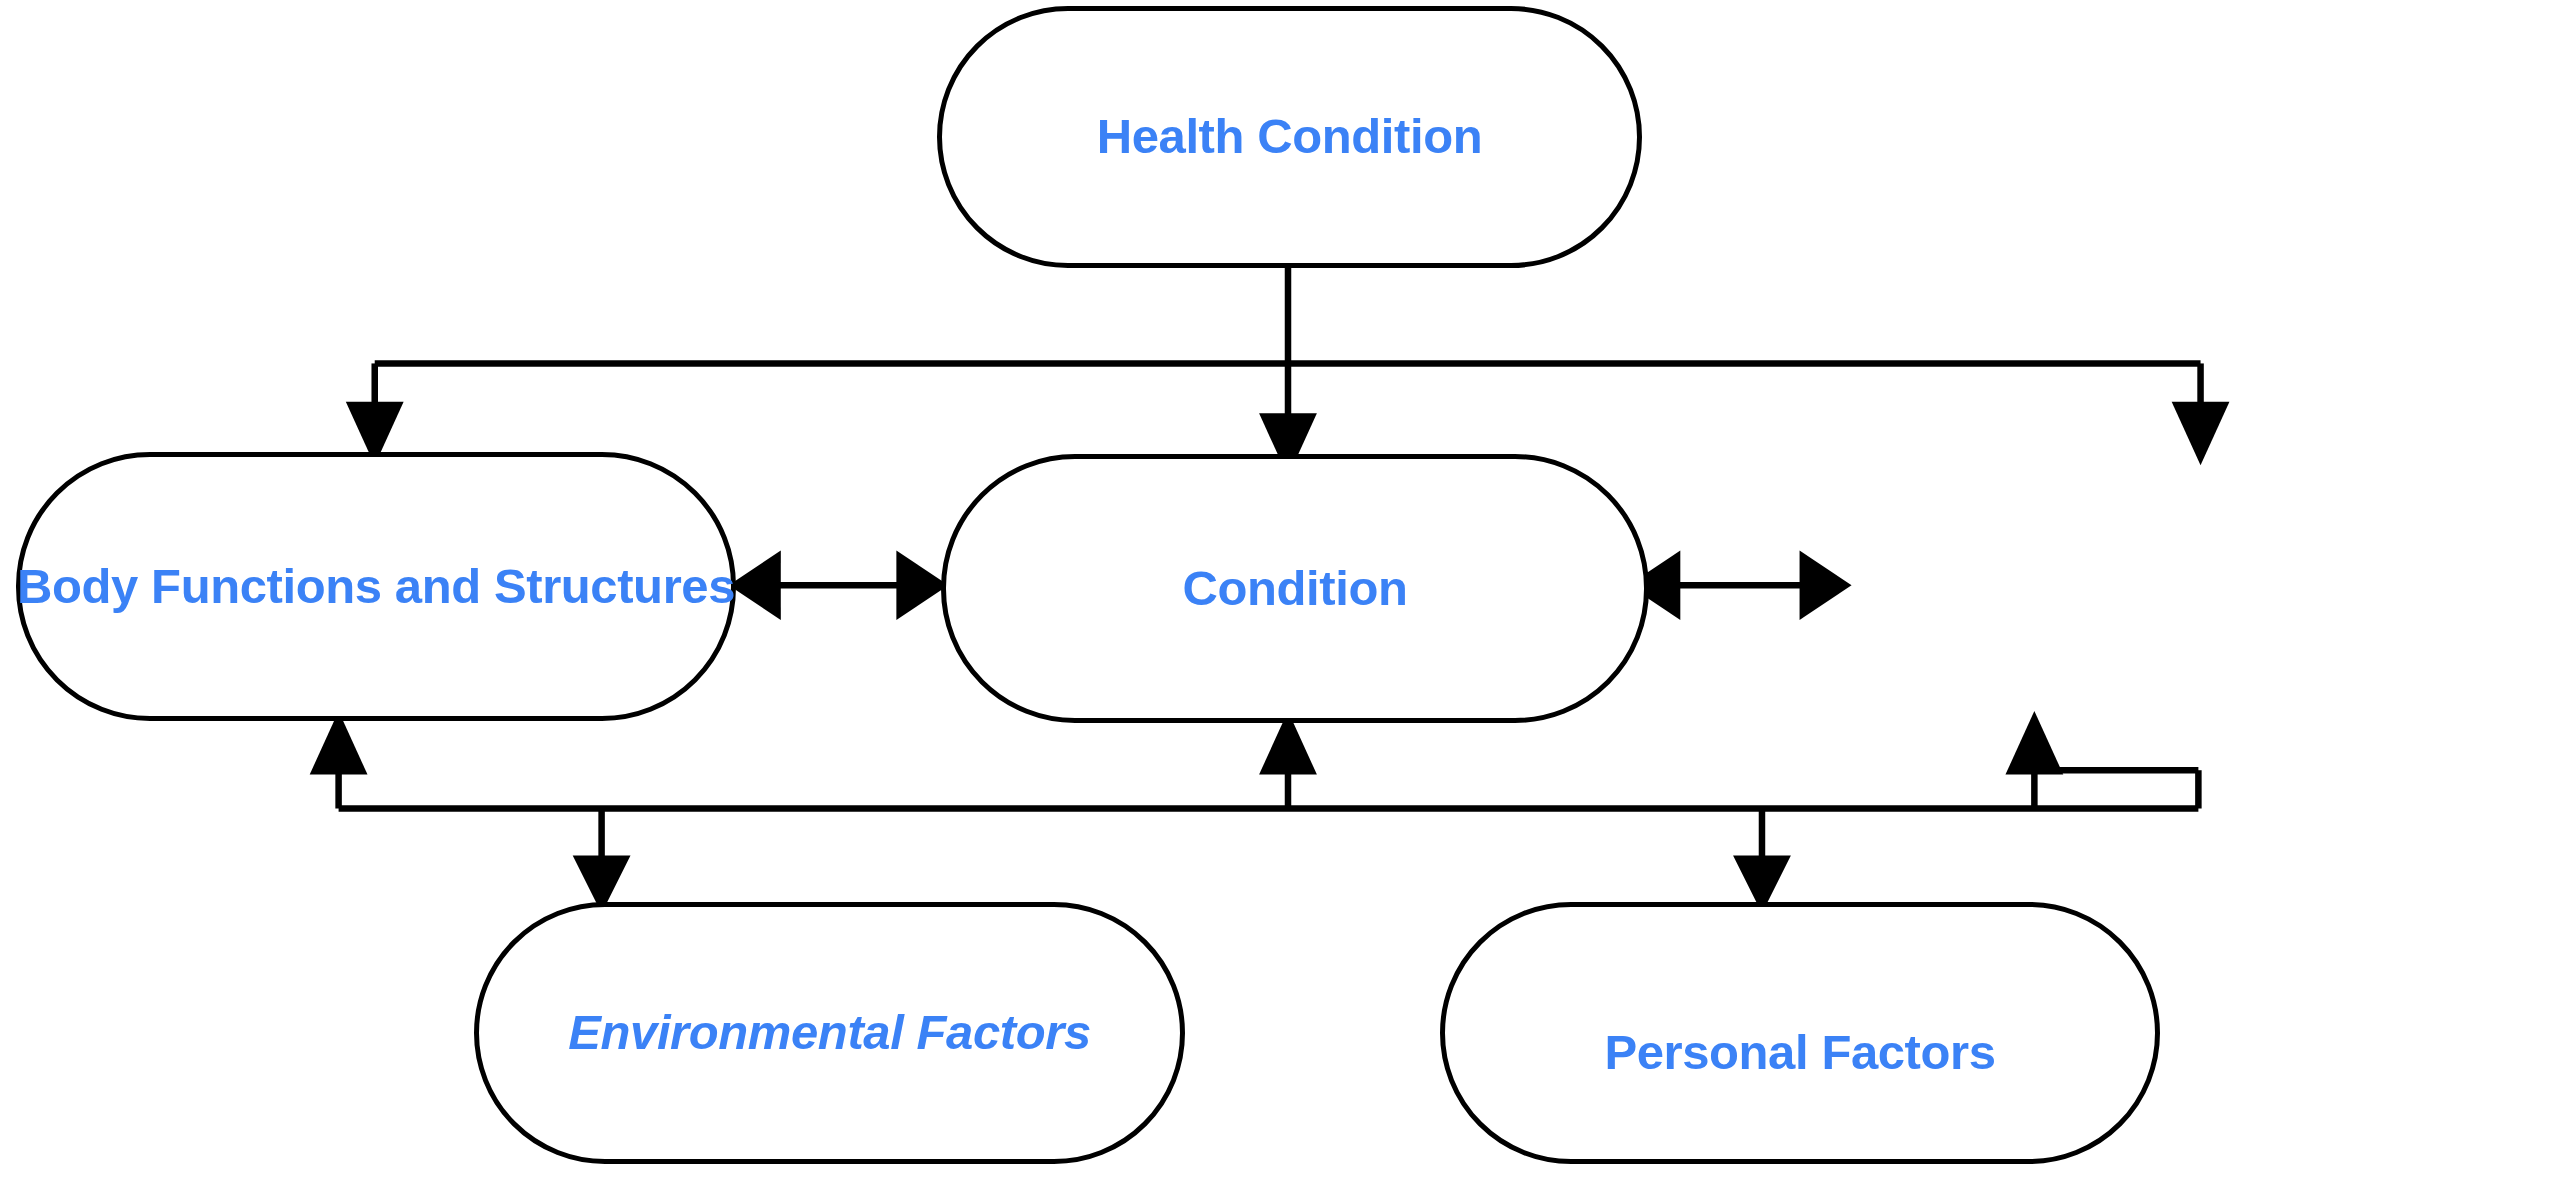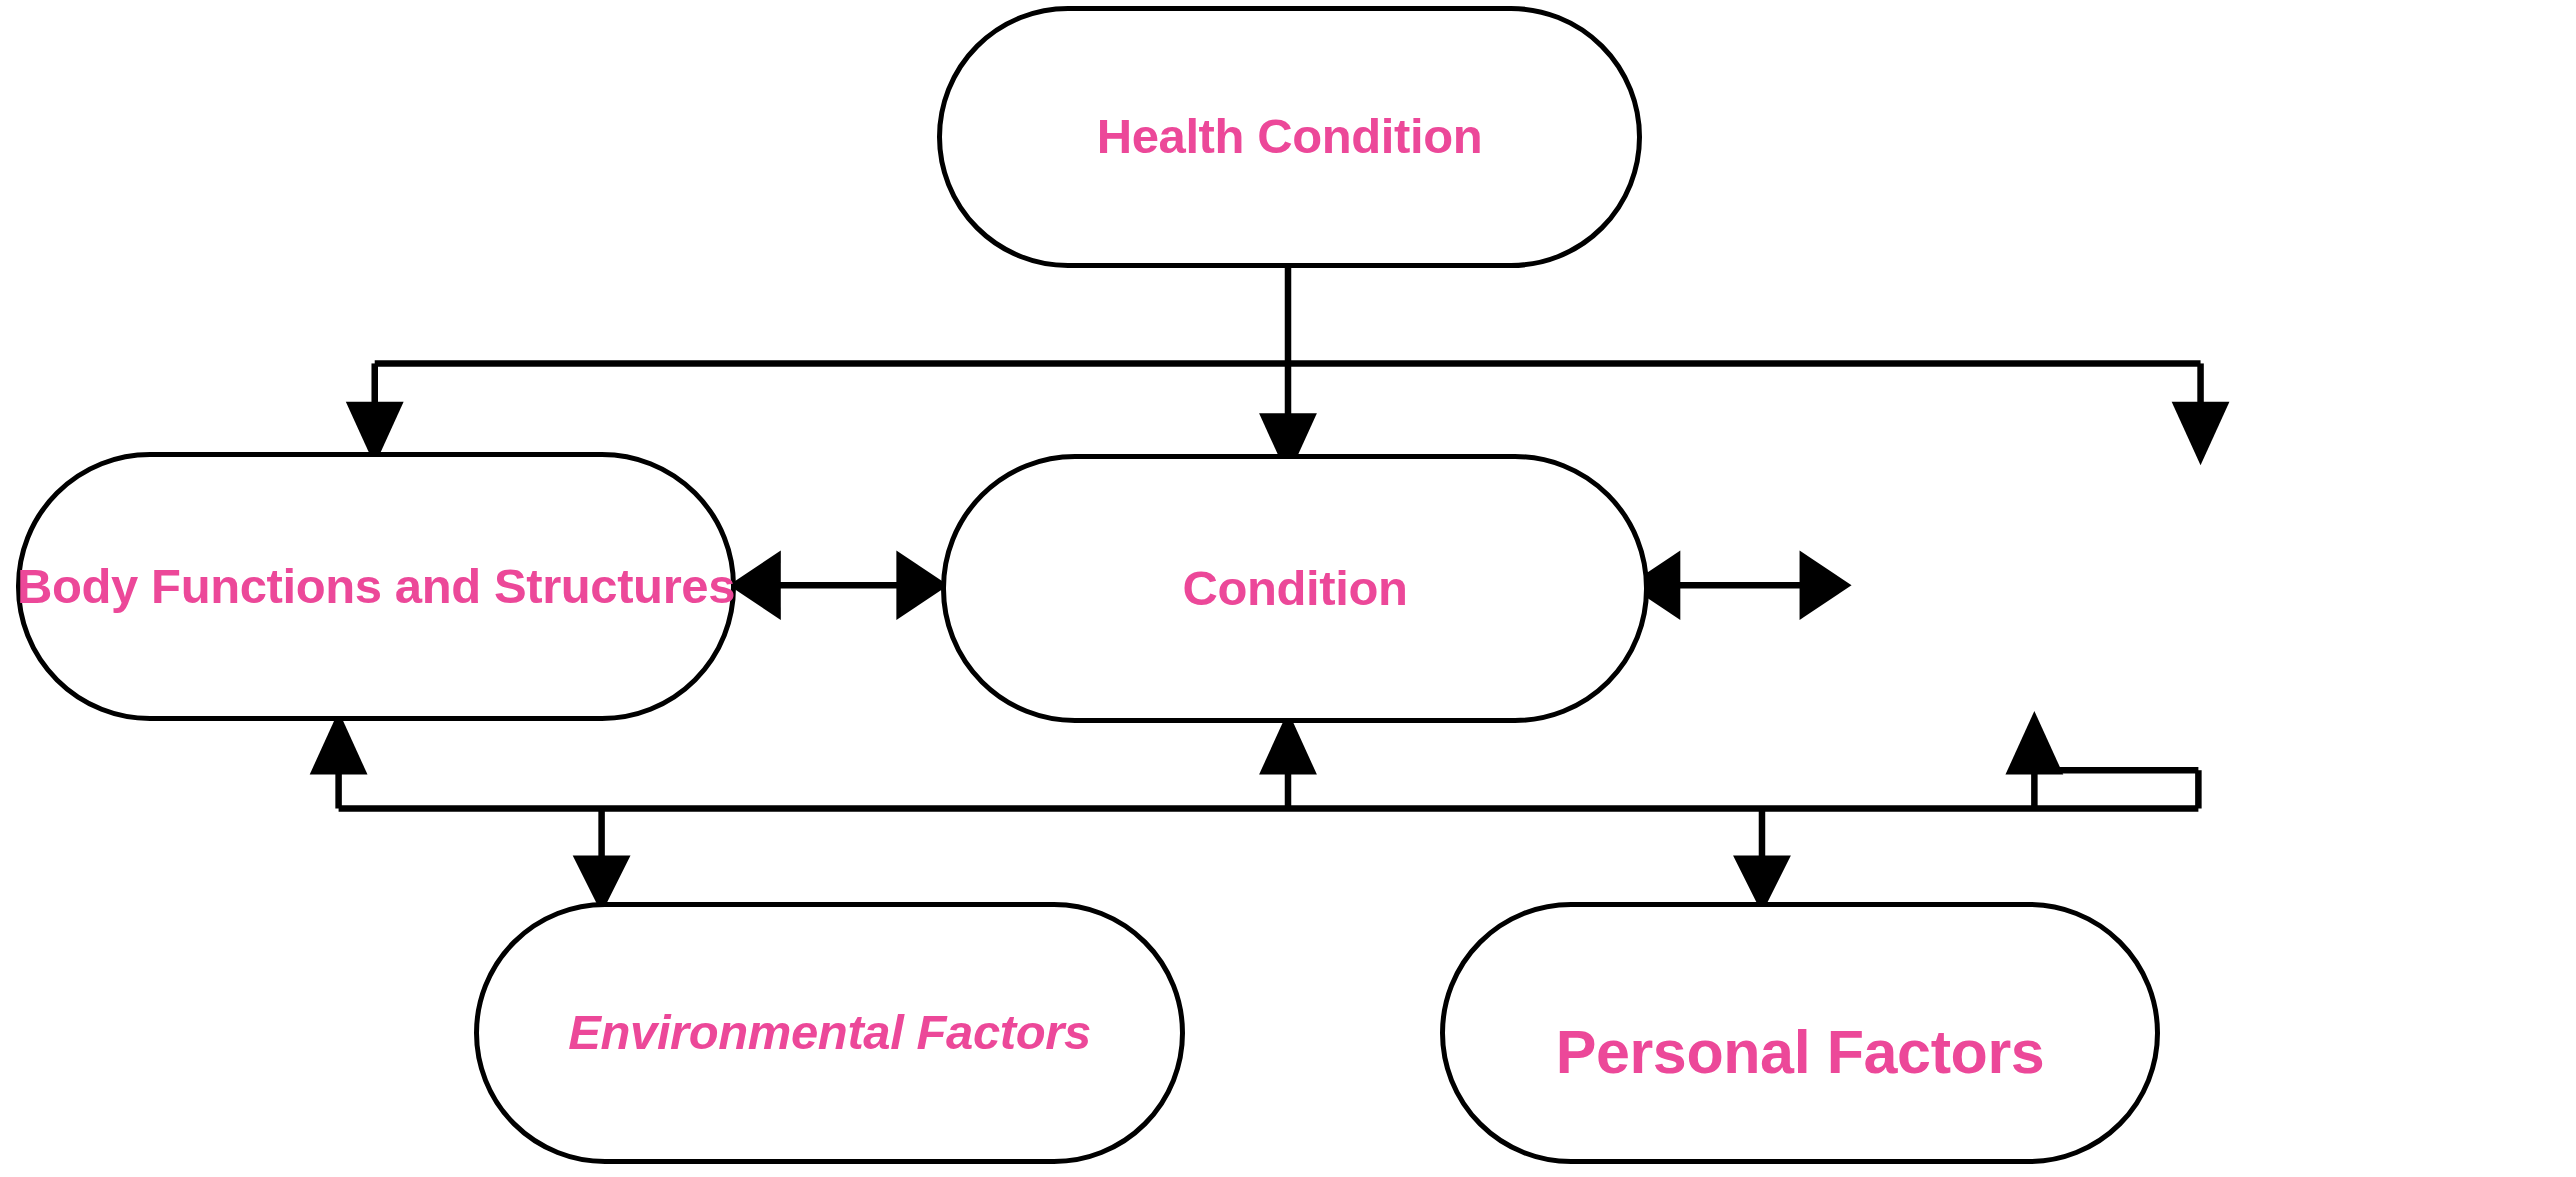--- a/index.html
+++ b/index.html
@@ -32,21 +32,21 @@
     background: #ffffff;
     border: 5px solid #000000;
     display: flex;
     align-items: center;
     justify-content: center;
     z-index: 5;
   }
   .node-label {
     font-family: "Liberation Sans", sans-serif;
     font-weight: bold;
-    color: #ec4899;
+    color: #3b82f6;
     font-size: 48px;
     line-height: 1.05;
     letter-spacing: -0.4px;
     text-align: center;
     white-space: nowrap;
     padding: 0 19px;
   }
   
   #node-health-condition {
     left: 937px; top: 5.8px;
@@ -77,21 +77,21 @@
   #node-personal-factors {
     left: 1440px; top: 902px;
     width: 720px; height: 262px;
     border-radius: 131px / 131px;
   }
   #node-body-functions .node-label { font-size: 49px; }
   #node-activities .node-label { font-size: 49px; }
   #node-participation .node-label { font-size: 49px; }
   #node-health-condition .node-label { font-size: 49px; }
   #node-environmental-factors .node-label { font-size: 49px; }
-  #node-personal-factors .node-label { font-size: 61px; margin-top: 39px; }
+  #node-personal-factors .node-label { font-size: 49px; margin-top: 39px; }
 </style>
 </head>
 <body>
 
 <div id="diagram-root">
 
   <svg id="diagram-svg" viewBox="0 0 3564 1629" xmlns="http://www.w3.org/2000/svg">
     <defs>
       <marker id="ah-down" markerWidth="10" markerHeight="12" refX="5" refY="11" orient="auto" markerUnits="userSpaceOnUse" viewBox="0 0 10 12">
         <path d="M0.2,0.5 L9.8,0.5 L5,11.6 Z" fill="#000000"></path>

